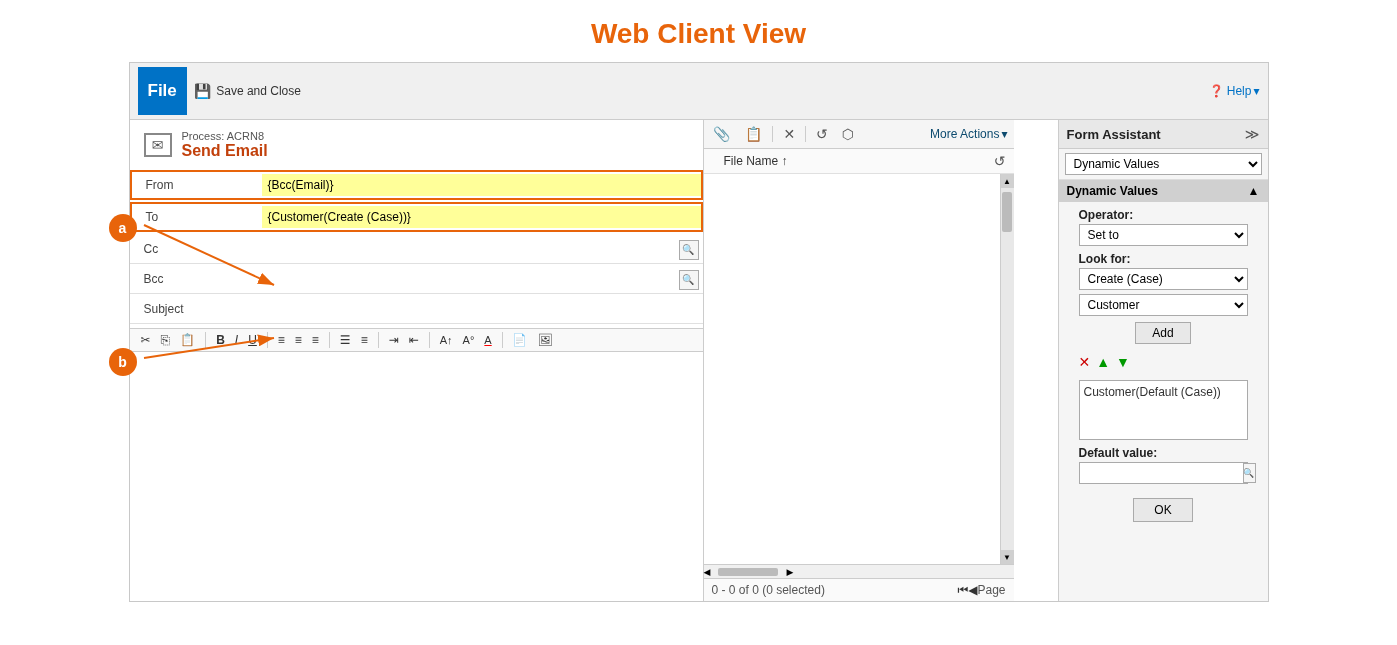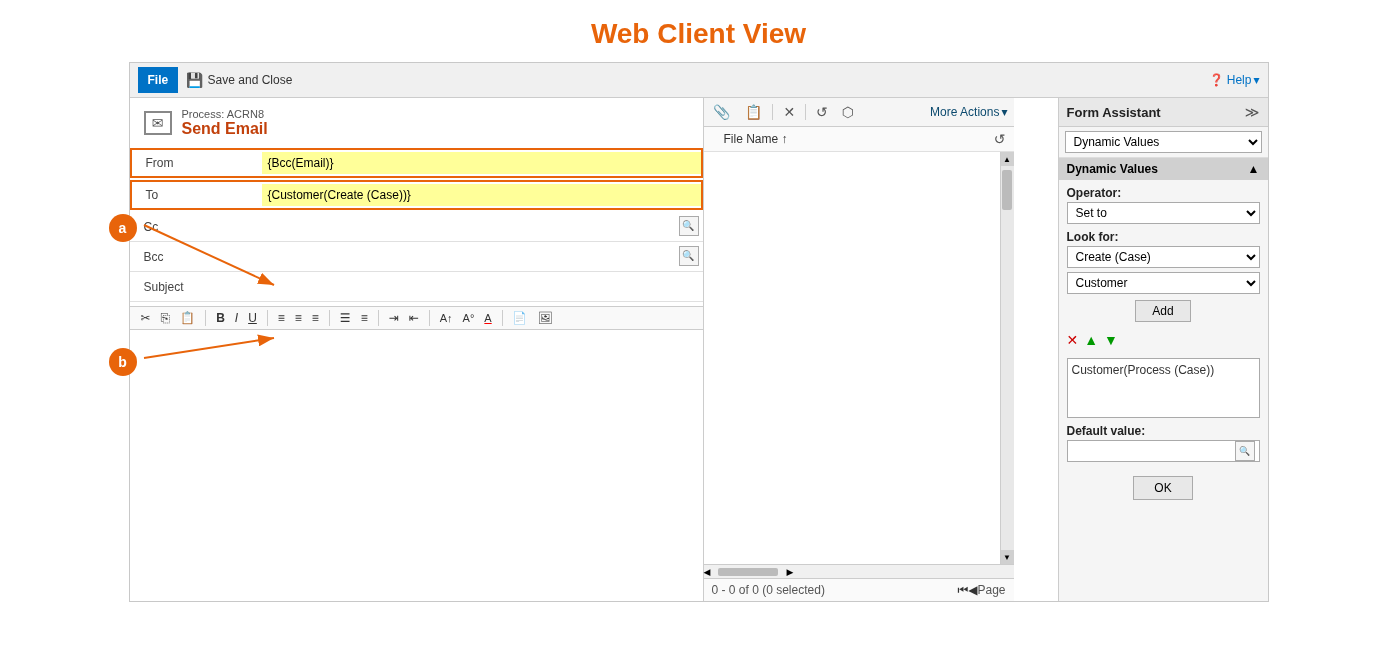--- a/index.html
+++ b/index.html
@@ -36,22 +36,22 @@
       padding: 4px 8px;
       display: flex;
       align-items: center;
       gap: 8px;
     }
 
     .file-btn {
       background: #0072c6;
       color: #fff;
       border: none;
-      padding: 6px 10px;
-      font-size: 12px;
+      padding: 14px 10px;
+      font-size: 17px;
       cursor: pointer;
       font-weight: 600;
     }
 
     .save-close-btn {
       background: none;
       border: none;
       color: #333;
       font-size: 12px;
       cursor: pointer;
@@ -119,21 +119,21 @@
       width: 130px;
       padding-left: 14px;
       color: #444;
       font-size: 12px;
       flex-shrink: 0;
     }
 
     .field-input-wrap {
       flex: 1;
       display: flex;
-      align-items: flex-start;
+      align-items: flex-end;
       position: relative;
       border-radius: 11px;
     }
 
     .field-input {
       width: 100%;
       border: none;
       outline: none;
       font-size: 12px;
       padding: 4px 6px;
@@ -329,21 +329,21 @@
 
     .fa-section {
       background: #d0d0d0;
       padding: 4px 8px;
       display: flex; align-items: center; justify-content: space-between;
       font-weight: 600; font-size: 12px;
       cursor: pointer;
     }
 
     .fa-body {
-      padding: 6px 8px;
+      padding: 6px 20px;
       display: flex; flex-direction: column; gap: 6px;
       flex: 1;
     }
 
     .fa-field-label { font-weight: 700; color: #222; margin-bottom: 2px; }
     .fa-field-select { width: 100%; font-size: 12px; padding: 2px 4px; border: 1px solid #aaa; background: #fff; cursor: pointer; }
 
     .fa-add-btn {
       background: #e8e8e8;
       border: 1px solid #aaa;
@@ -640,21 +640,21 @@
             </div>
 
             <button class="fa-add-btn">Add</button>
 
             <div class="fa-icons-row">
               <button class="fa-icon-btn" style="color:#cc0000;">✕</button>
               <button class="fa-icon-btn" style="color:#009900;">▲</button>
               <button class="fa-icon-btn" style="color:#009900;">▼</button>
             </div>
 
-            <div class="fa-value-list">Customer(Process (Case))</div>
+            <div class="fa-value-list">Customer(Default (Case))</div>
 
             <div>
               <div class="fa-default-label">Default value:</div>
               <div class="fa-default-input-wrap">
                 <input class="fa-default-input" type="text" style="">
                 <button class="field-icon-btn" style="font-size:9px;">🔍</button>
               </div>
             </div>
 
             <button class="fa-ok-btn">OK</button>

